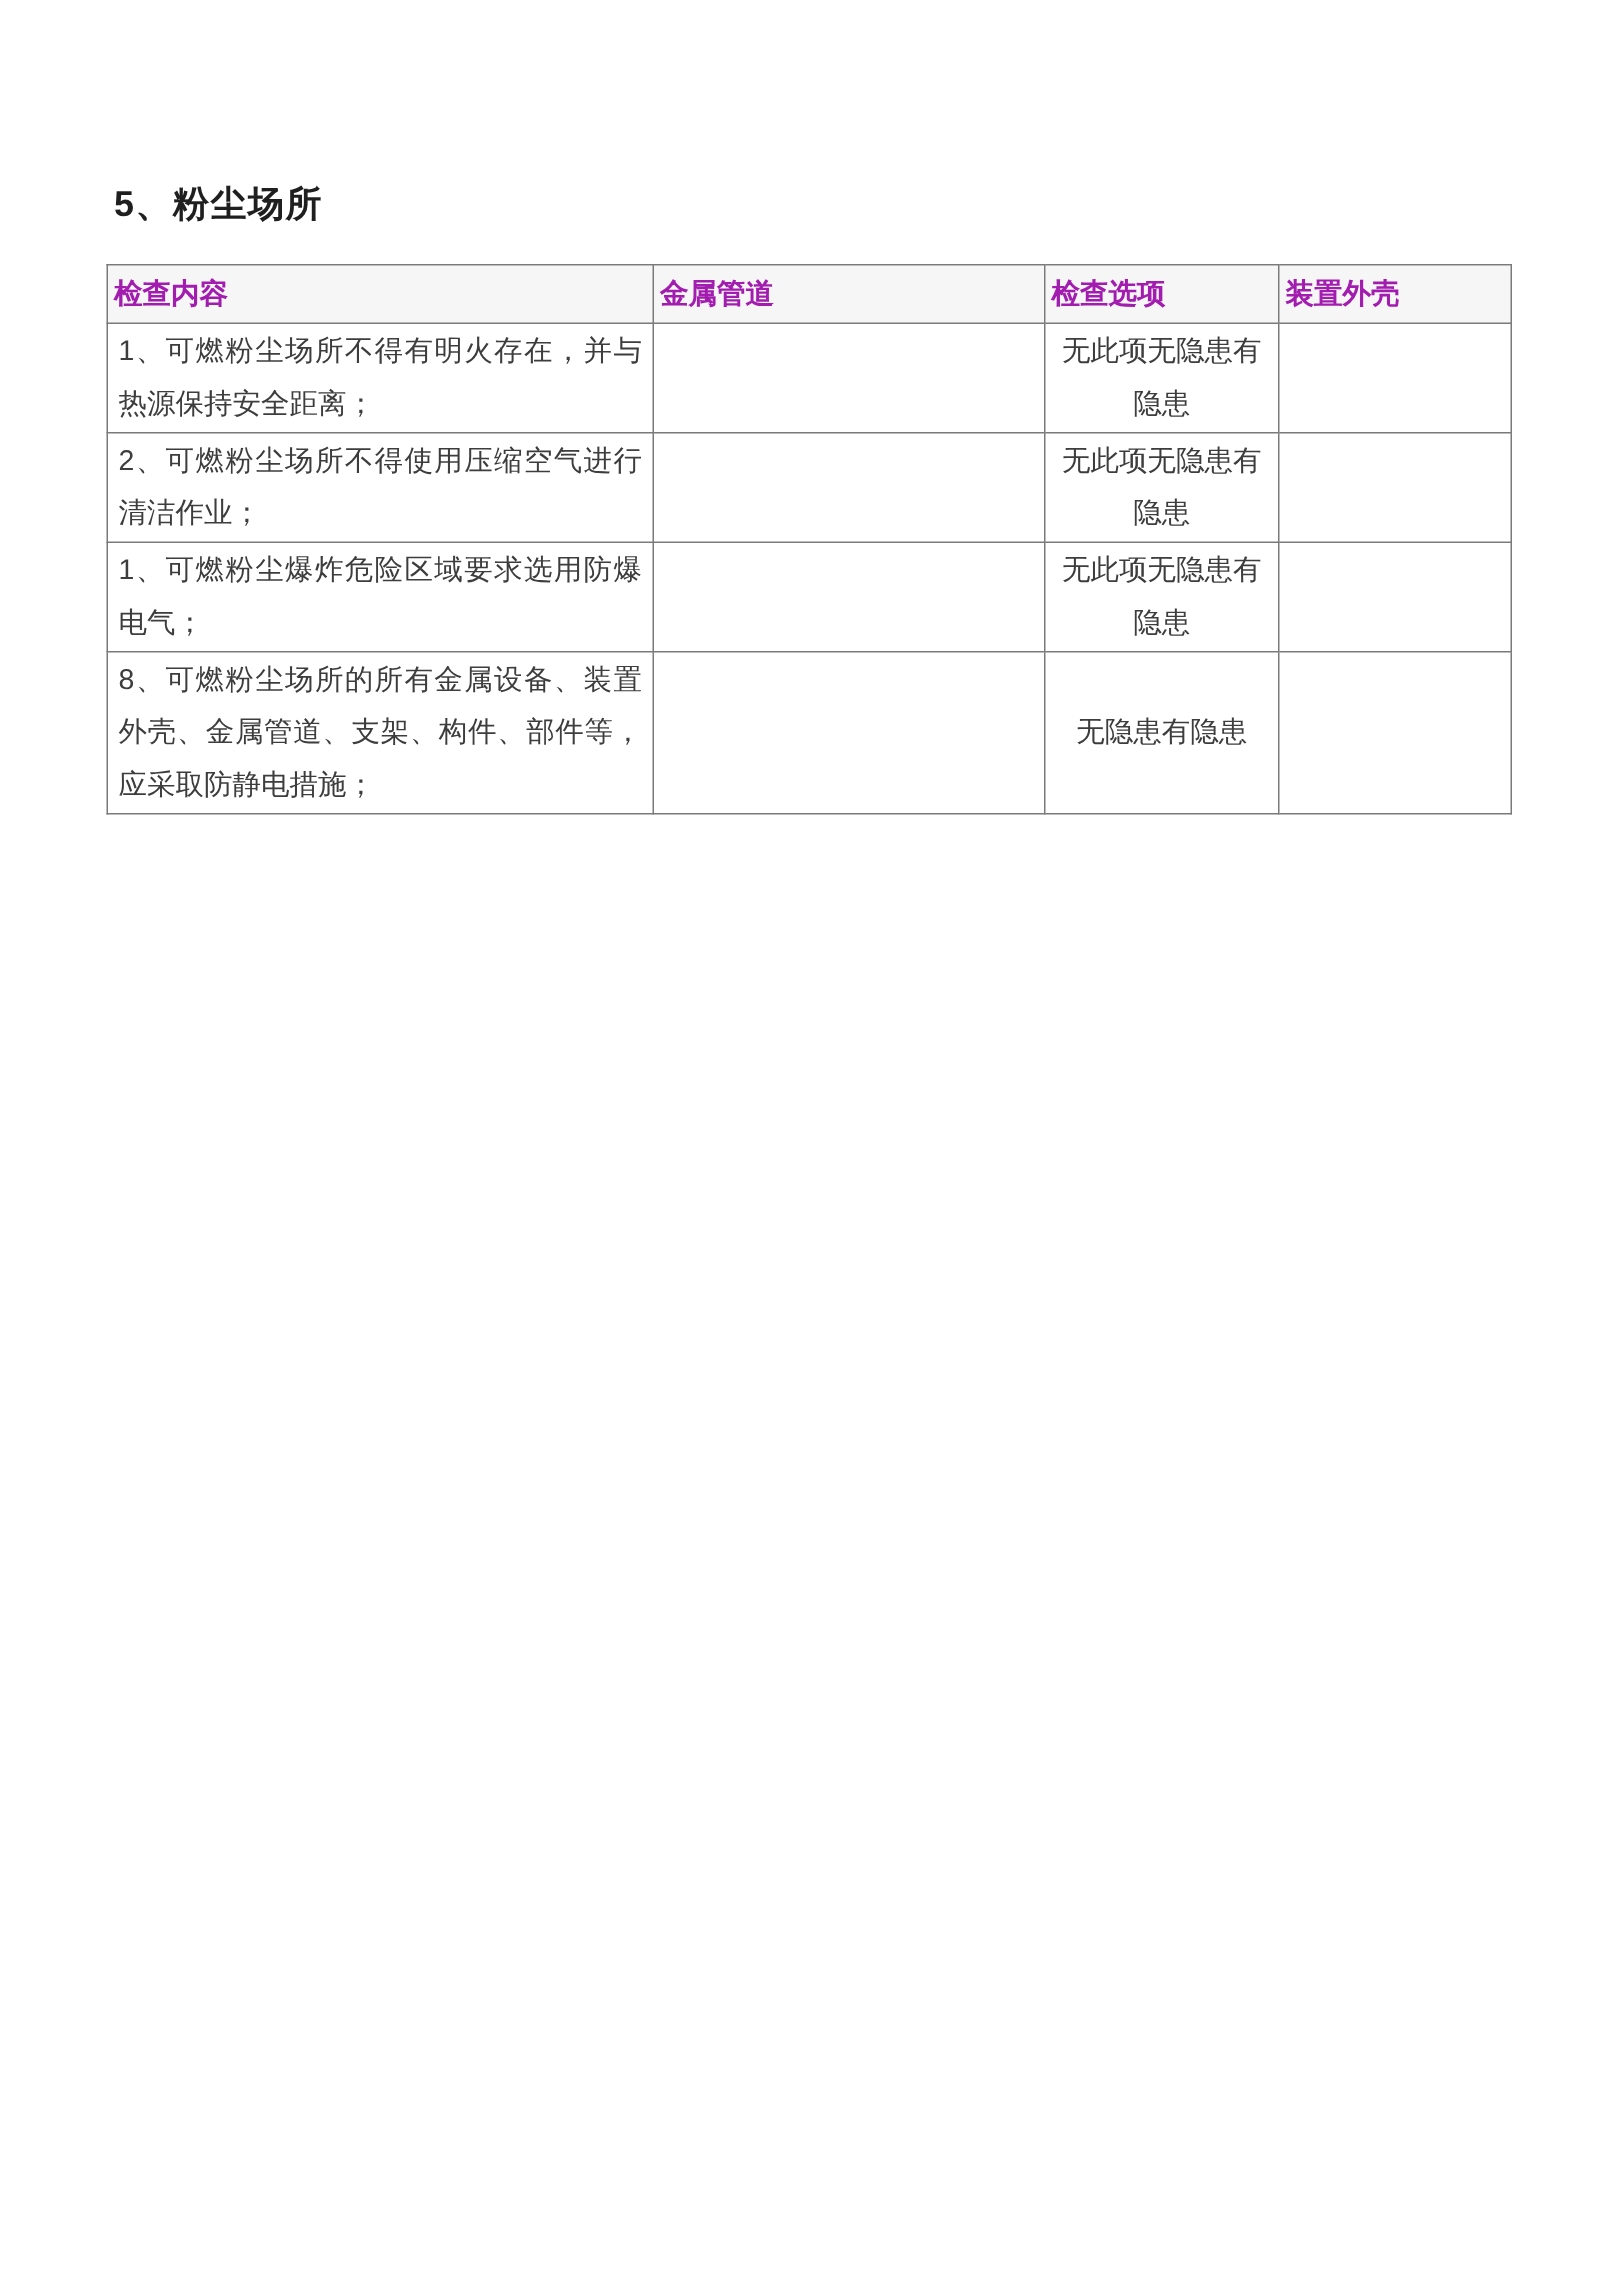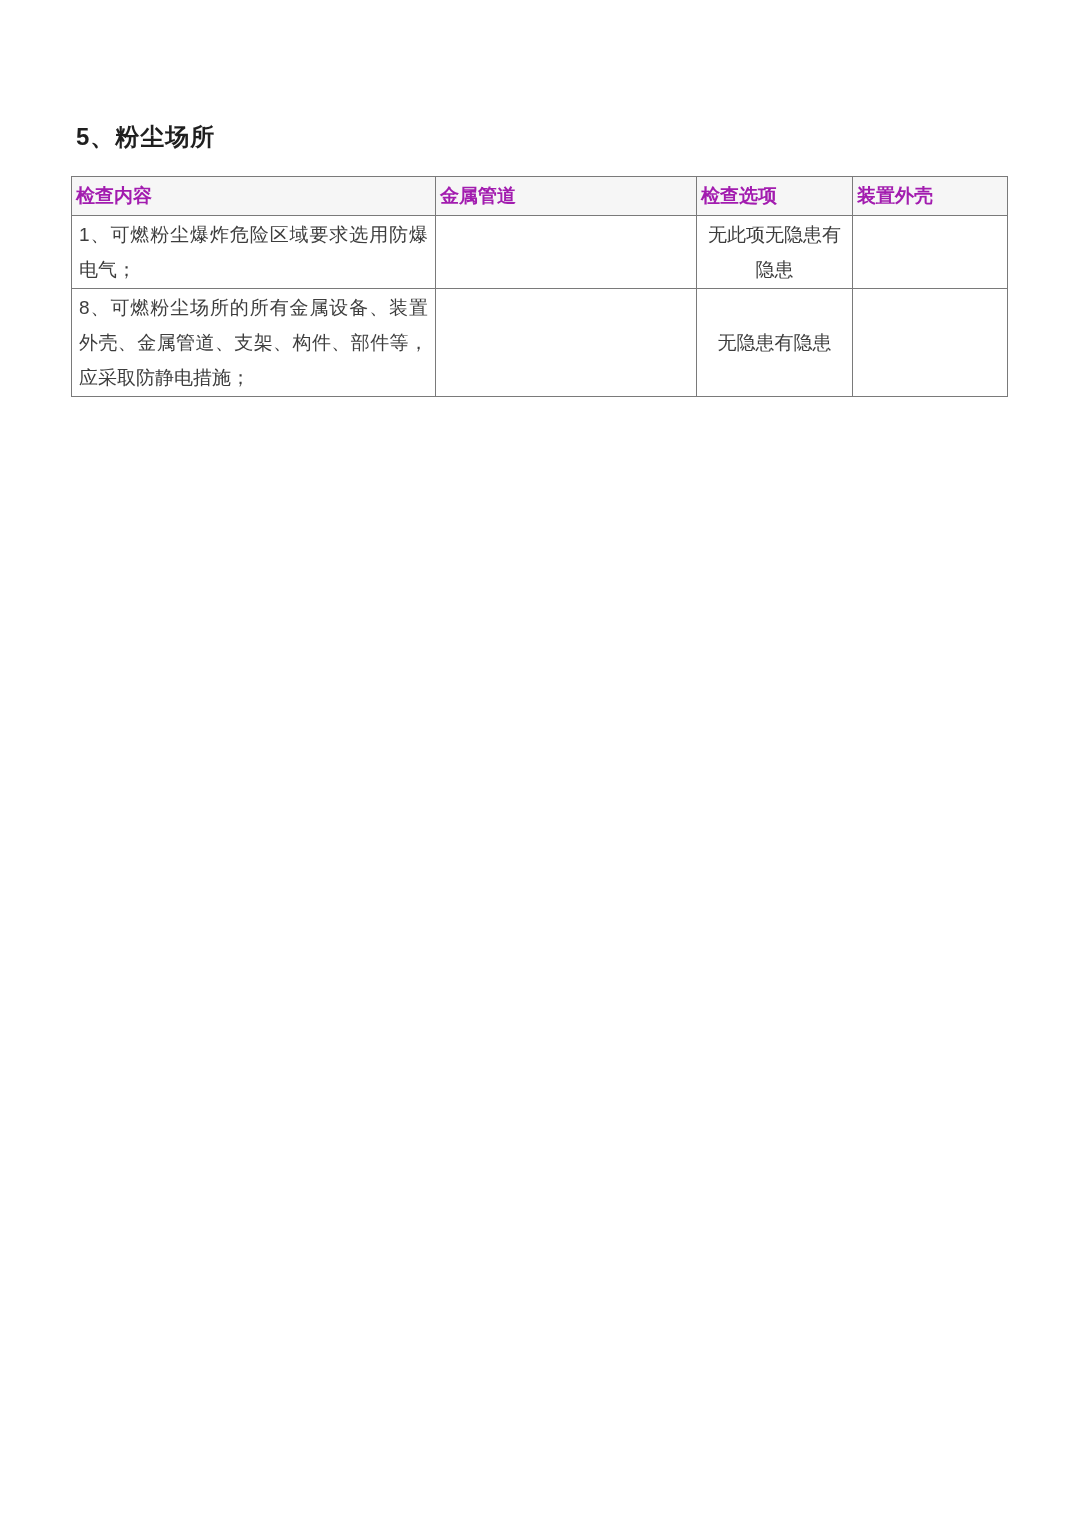--- a/index.html
+++ b/index.html
@@ -93,20 +93,32 @@
     </colgroup>
     <thead>
       <tr>
         <th>检查内容</th>
         <th>金属管道</th>
         <th>检查选项</th>
         <th>装置外壳</th>
       </tr>
     </thead>
     <tbody>
+      <tr class="r1">
+        <td class="cell-content">1、可燃粉尘场所不得有明火存在，并与热源保持安全距离；</td>
+        <td class="cell-note"></td>
+        <td class="cell-options">无此项无隐患有隐患</td>
+        <td class="cell-result"></td>
+      </tr>
+      <tr class="r2">
+        <td class="cell-content">2、可燃粉尘场所不得使用压缩空气进行清洁作业；</td>
+        <td class="cell-note"></td>
+        <td class="cell-options">无此项无隐患有隐患</td>
+        <td class="cell-result"></td>
+      </tr>
       <tr class="r3">
         <td class="cell-content">1、可燃粉尘爆炸危险区域要求选用防爆电气；</td>
         <td class="cell-note"></td>
         <td class="cell-options">无此项无隐患有隐患</td>
         <td class="cell-result"></td>
       </tr>
       <tr class="r4">
         <td class="cell-content">8、可燃粉尘场所的所有金属设备、装置外壳、金属管道、支架、构件、部件等，应采取防静电措施；</td>
         <td class="cell-note"></td>
         <td class="cell-options">无隐患有隐患</td>

